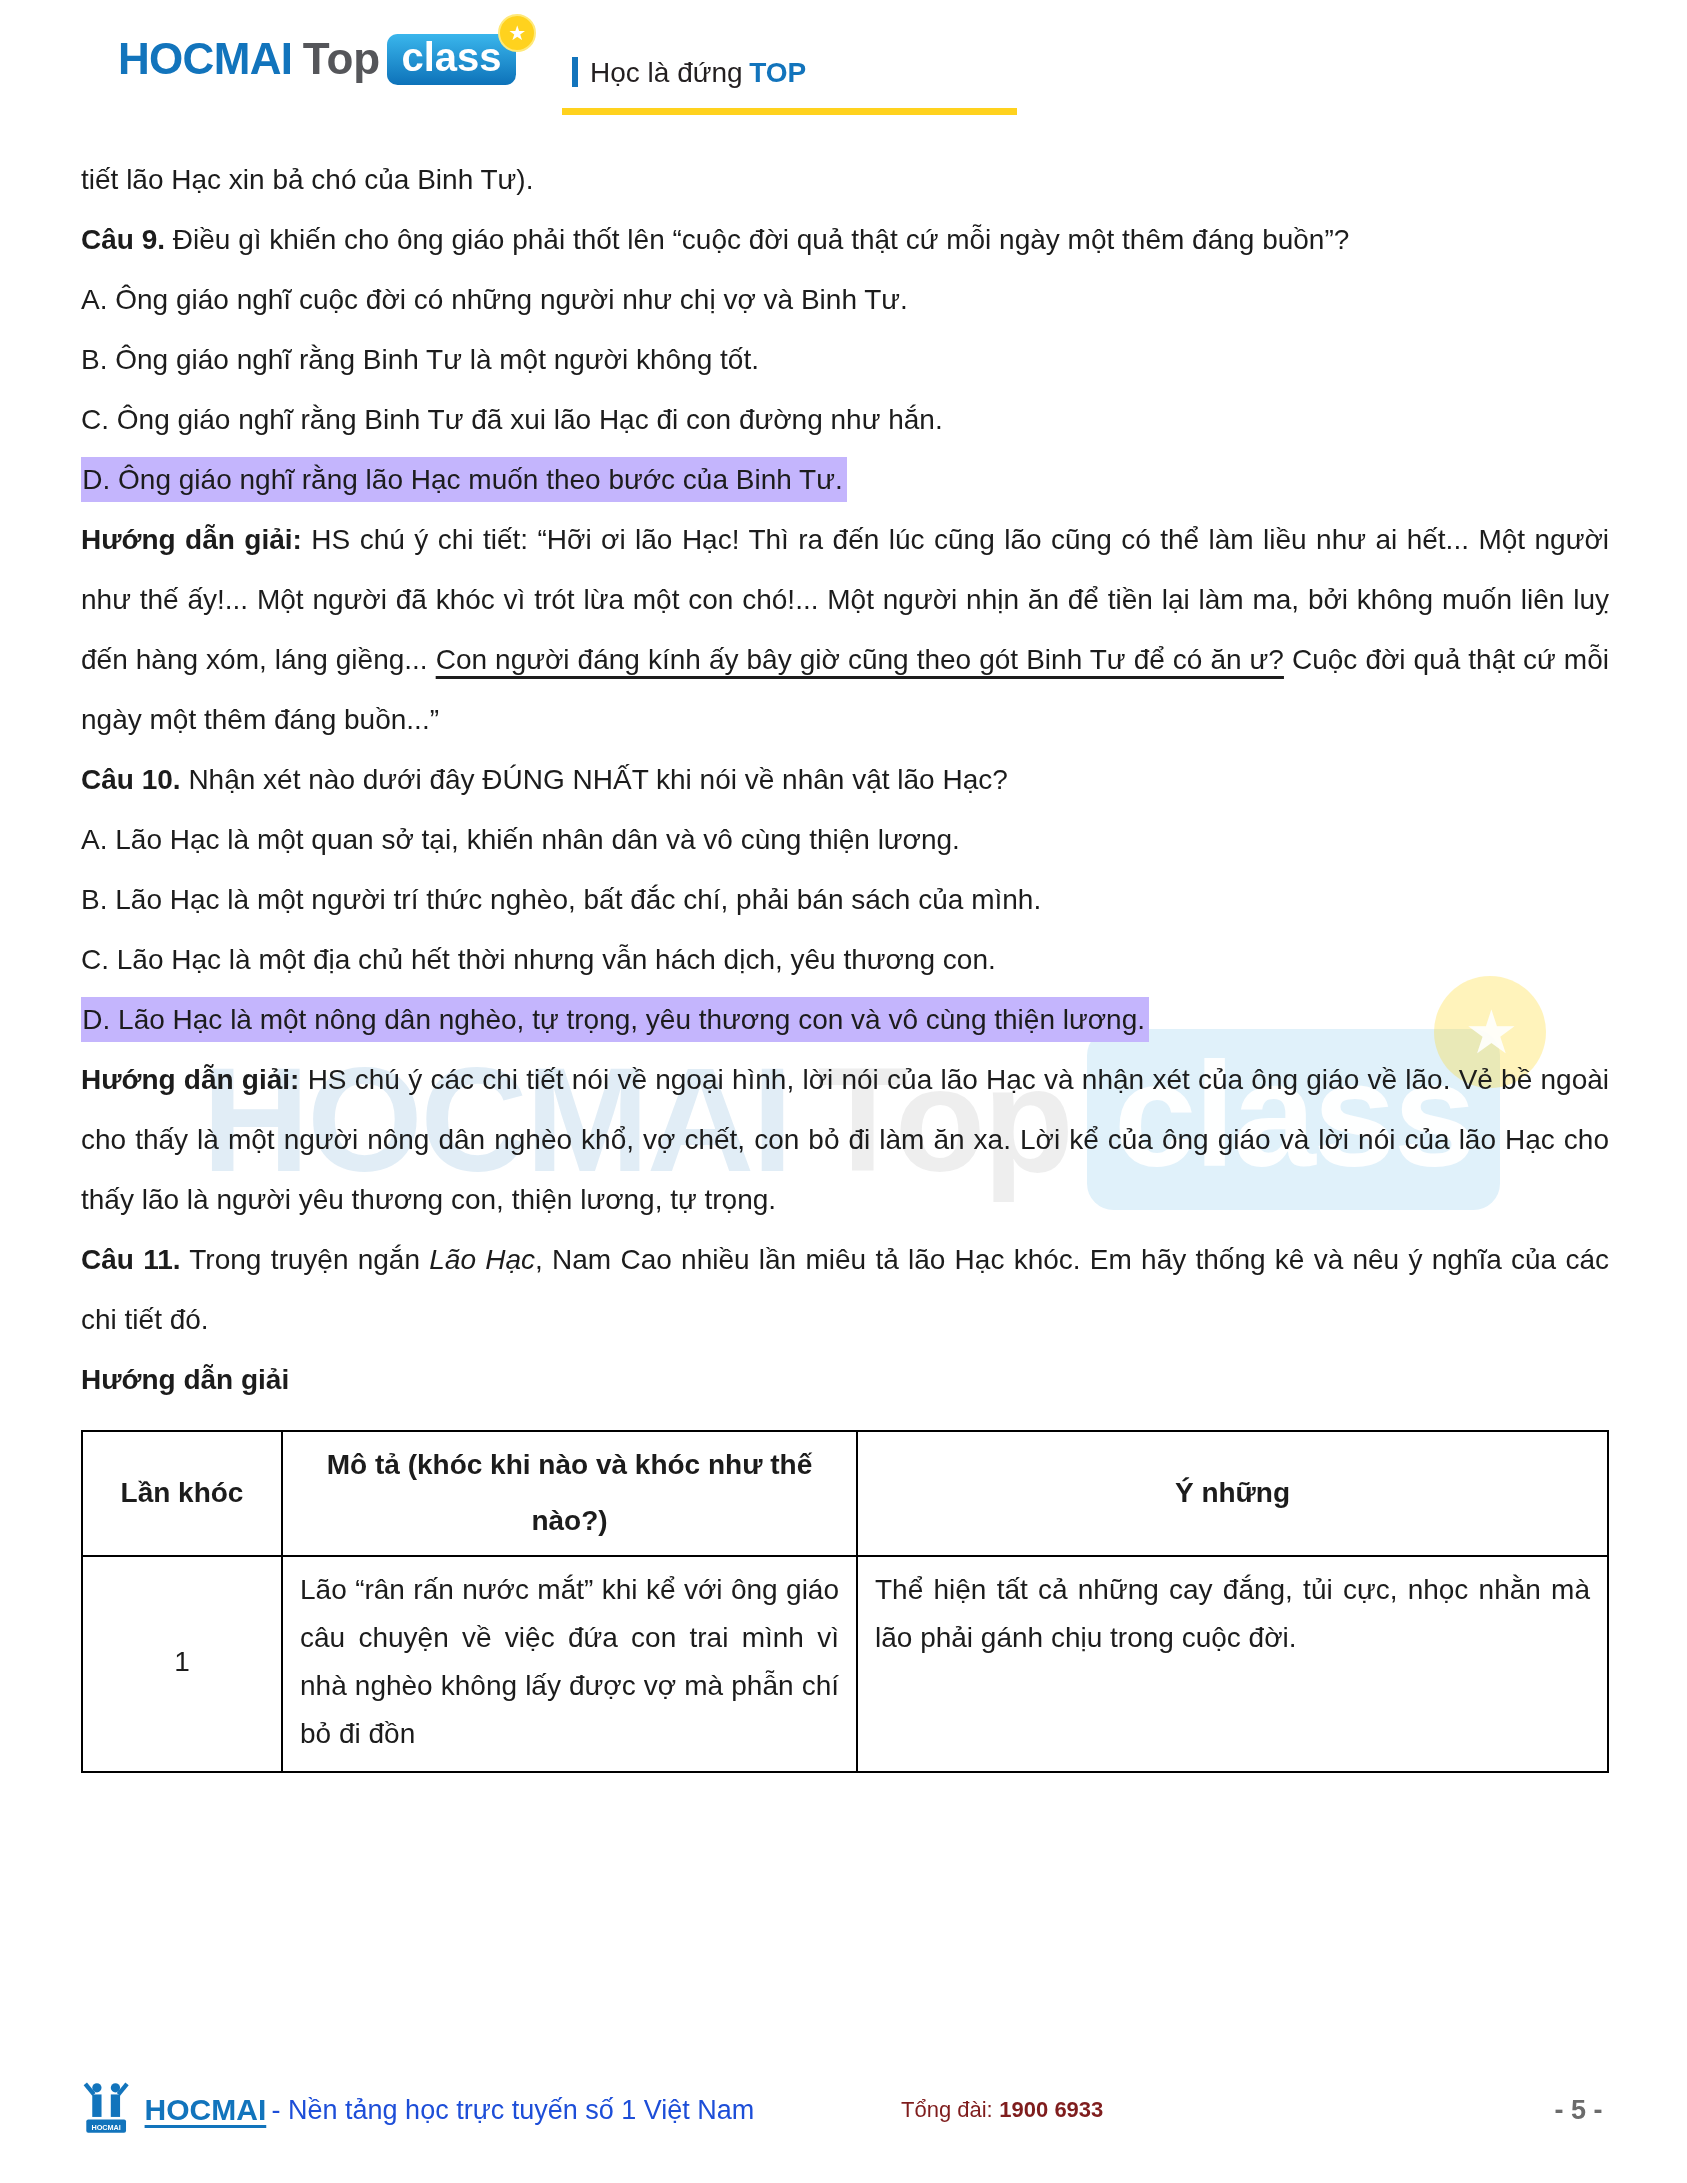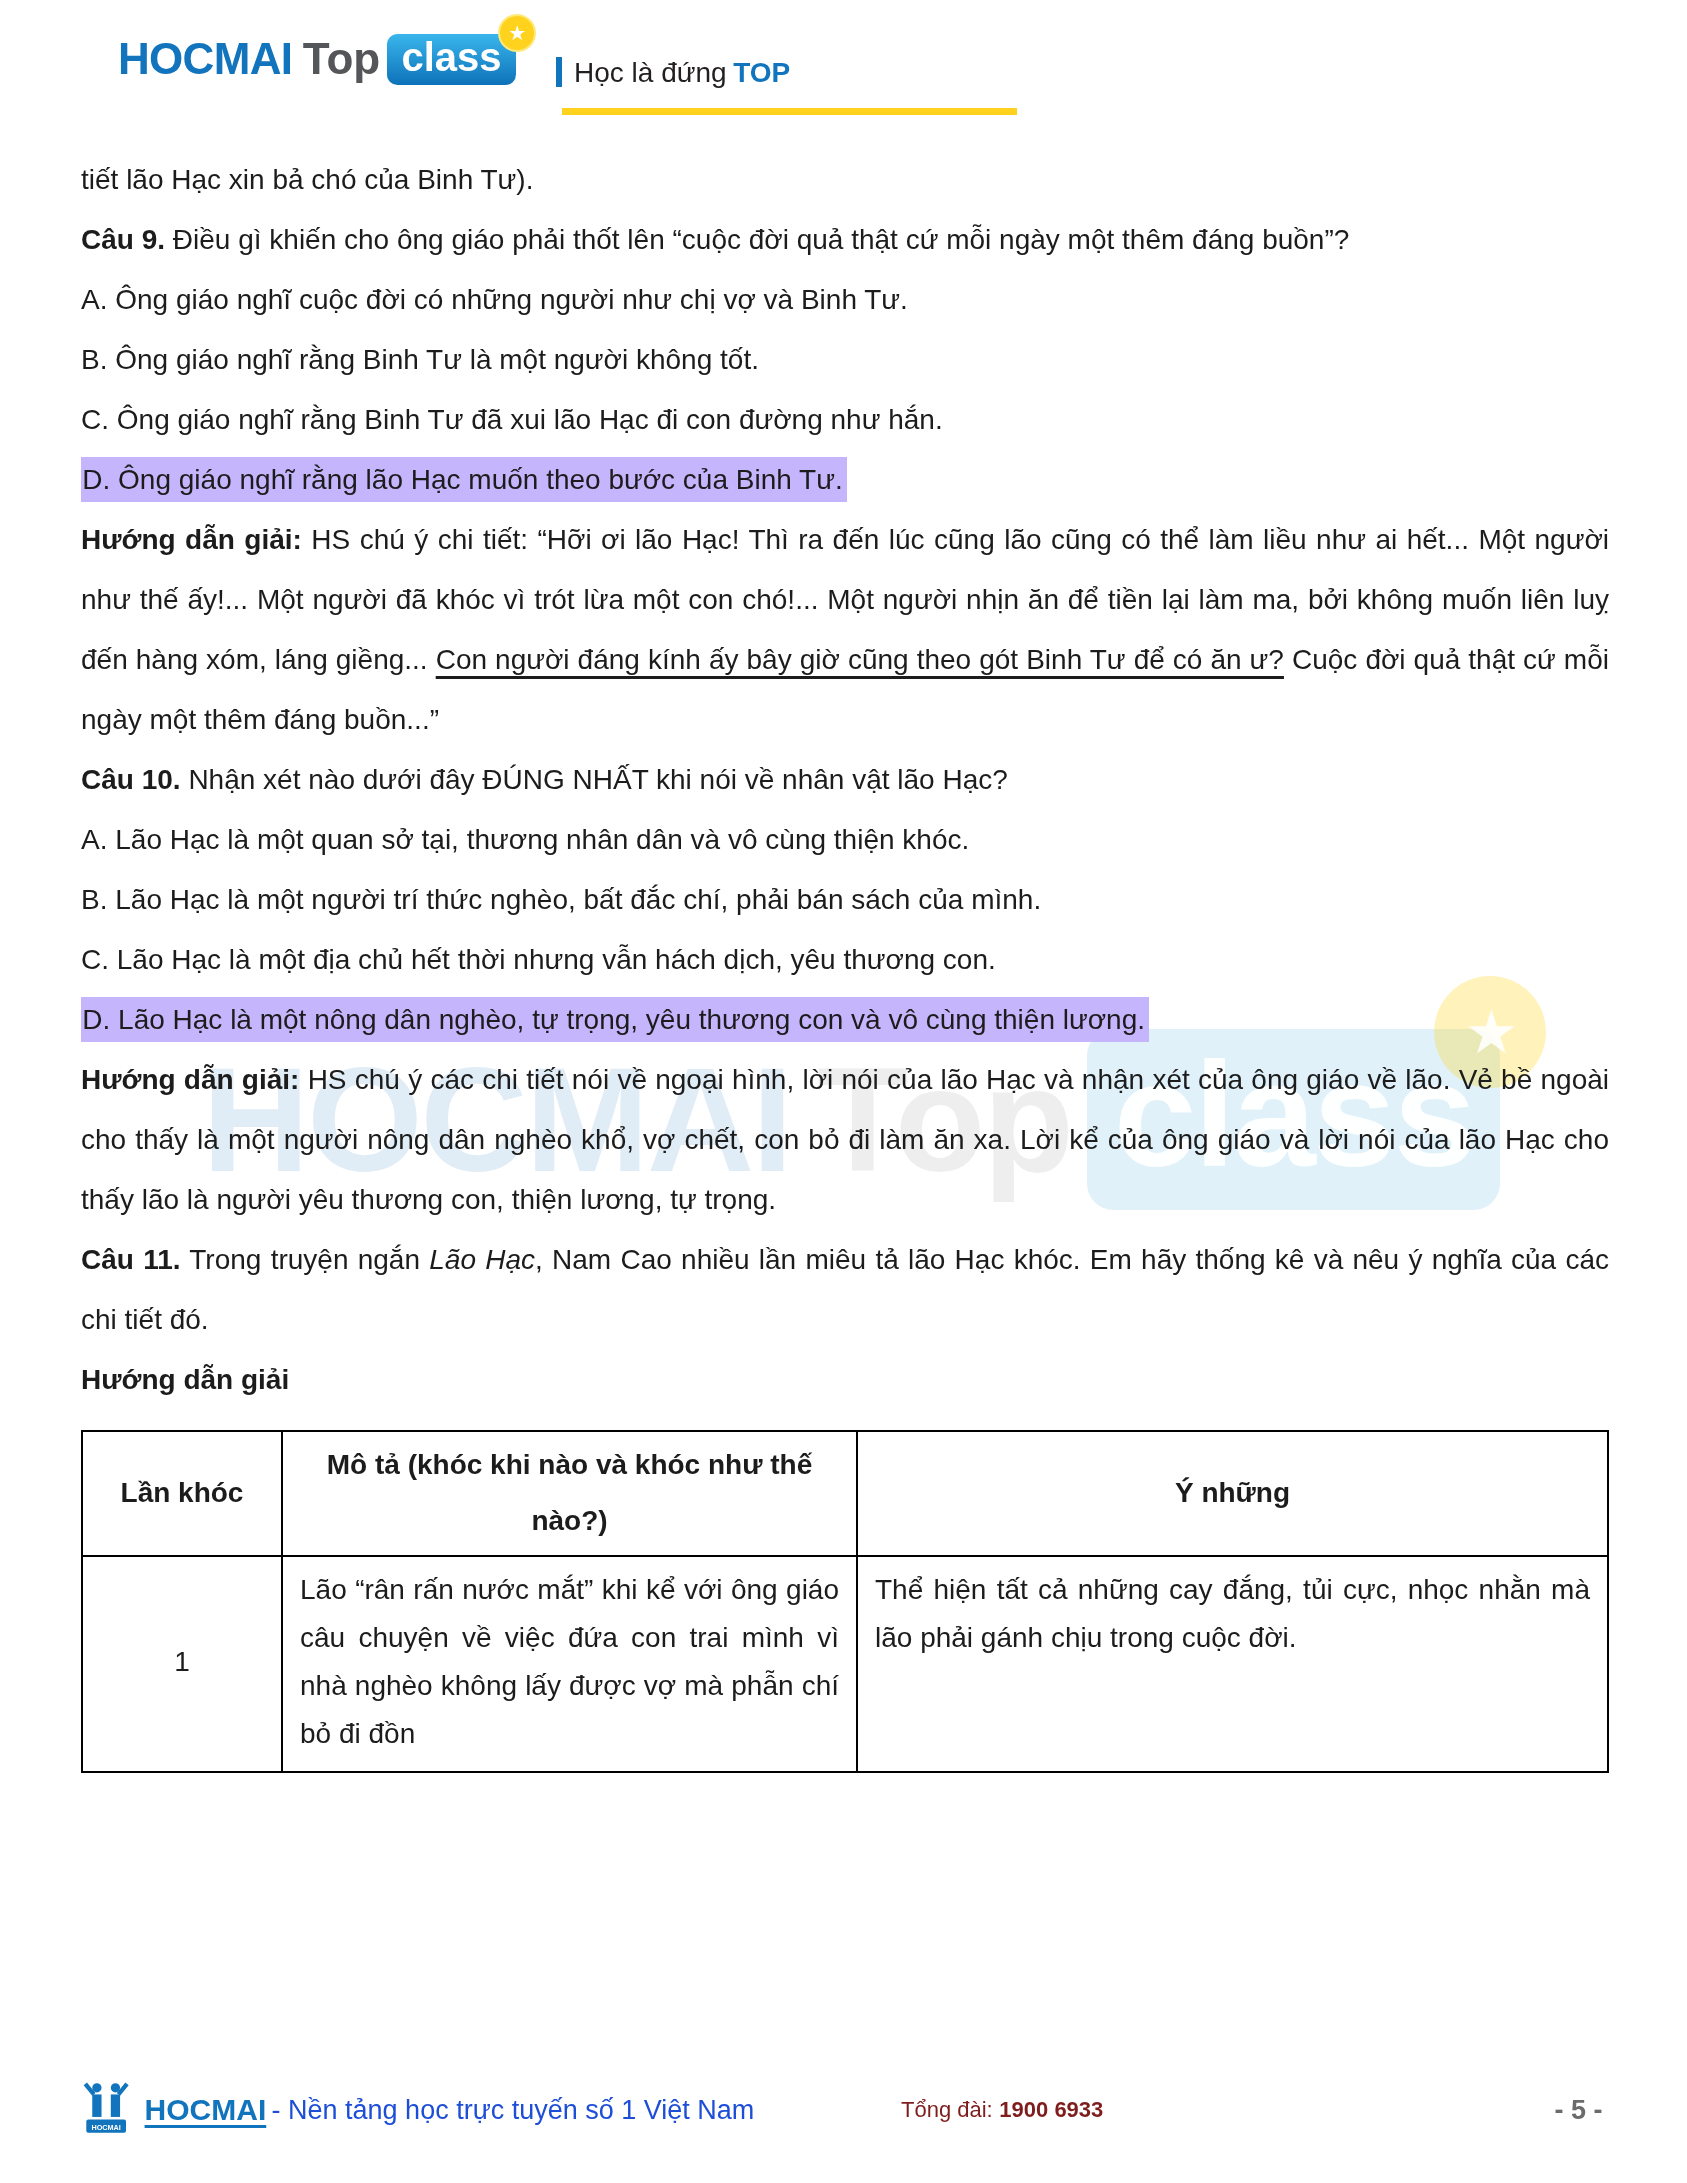--- a/index.html
+++ b/index.html
@@ -17,21 +17,21 @@
   .logo-class {
     position:relative; margin-left:6.6px; font-size:40px; font-weight:800; color:#ffffff;
     background:linear-gradient(180deg,#3ab6ec 0%,#0d72b9 100%);
     padding:2.6px 14.6px 8px 14.6px; border-radius:10.6px; line-height:1;
   }
   .logo-badge {
     position:absolute; right:-20px; top:-20px; width:38px; height:38px; border-radius:50%;
     background:#ffd21e; border:2.6px solid #ffe97a; display:flex; align-items:center; justify-content:center;
     color:#ffffff; font-size:20px; line-height:1;
   }
-  .tagline { position:absolute; left:556px; top:57px; font-size:28px; white-space:nowrap; }
+  .tagline { position:absolute; left:572px; top:57px; font-size:28px; white-space:nowrap; }
   .tag-bar { display:inline-block; width:6px; height:30px; background:#1274bc; margin-right:12px; vertical-align:-5.3px; }
   .tag-text { color:#231f20; }
   .tag-top { color:#1274bc; font-weight:800; margin-left:6.6px; }
   .tag-underline { position:absolute; left:562px; top:108px; width:455px; height:7.3px; background:#ffd21e; }
 
   
   .watermark { position:absolute; left:202px; top:1029px; z-index:0; display:flex; align-items:center;
     font-weight:800; font-size:149px; letter-spacing:-2.6px; white-space:nowrap; }
   .wm-hocmai { color:rgba(23,116,188,0.13); }
   .wm-top { color:rgba(88,89,91,0.10); margin-left:26.5px; }
@@ -106,21 +106,21 @@
 
     <p><span class="b">Câu 9.</span><span> Điều gì khiến cho ông giáo phải thốt lên “cuộc đời quả thật cứ mỗi ngày một thêm đáng buồn”?</span></p>
     <p class="single">A. Ông giáo nghĩ cuộc đời có những người như chị vợ và Binh Tư.</p>
     <p class="single">B. Ông giáo nghĩ rằng Binh Tư là một người không tốt.</p>
     <p class="single">C. Ông giáo nghĩ rằng Binh Tư đã xui lão Hạc đi con đường như hắn.</p>
     <p class="single"><span class="hl">D. Ông giáo nghĩ rằng lão Hạc muốn theo bước của Binh Tư.</span></p>
 
     <p><span class="b">Hướng dẫn giải:</span><span> HS chú ý chi tiết: “Hỡi ơi lão Hạc! Thì ra đến lúc cũng lão cũng có thể làm liều như ai hết... Một người như thế ấy!... Một người đã khóc vì trót lừa một con chó!... Một người nhịn ăn để tiền lại làm ma, bởi không muốn liên luỵ đến hàng xóm, láng giềng... </span><span class="ul">Con người đáng kính ấy bây giờ cũng theo gót Binh Tư để có ăn ư?</span><span> Cuộc đời quả thật cứ mỗi ngày một thêm đáng buồn...”</span></p>
 
     <p><span class="b">Câu 10.</span><span> Nhận xét nào dưới đây ĐÚNG NHẤT khi nói về nhân vật lão Hạc?</span></p>
-    <p class="single">A. Lão Hạc là một quan sở tại, thương nhân dân và vô cùng thiện khóc.</p>
+    <p class="single">A. Lão Hạc là một quan sở tại, khiến nhân dân và vô cùng thiện lương.</p>
     <p class="single">B. Lão Hạc là một người trí thức nghèo, bất đắc chí, phải bán sách của mình.</p>
     <p class="single">C. Lão Hạc là một địa chủ hết thời nhưng vẫn hách dịch, yêu thương con.</p>
     <p class="single"><span class="hl">D. Lão Hạc là một nông dân nghèo, tự trọng, yêu thương con và vô cùng thiện lương.</span></p>
 
     <p><span class="b">Hướng dẫn giải:</span><span> HS chú ý các chi tiết nói về ngoại hình, lời nói của lão Hạc và nhận xét của ông giáo về lão. Vẻ bề ngoài cho thấy là một người nông dân nghèo khổ, vợ chết, con bỏ đi làm ăn xa. Lời kể của ông giáo và lời nói của lão Hạc cho thấy lão là người yêu thương con, thiện lương, tự trọng.</span></p>
 
     <p><span class="b">Câu 11.</span><span> Trong truyện ngắn </span><span class="it">Lão Hạc</span><span>, Nam Cao nhiều lần miêu tả lão Hạc khóc. Em hãy thống kê và nêu ý nghĩa của các chi tiết đó.</span></p>
 
     <p class="center-title">Hướng dẫn giải</p>
 

